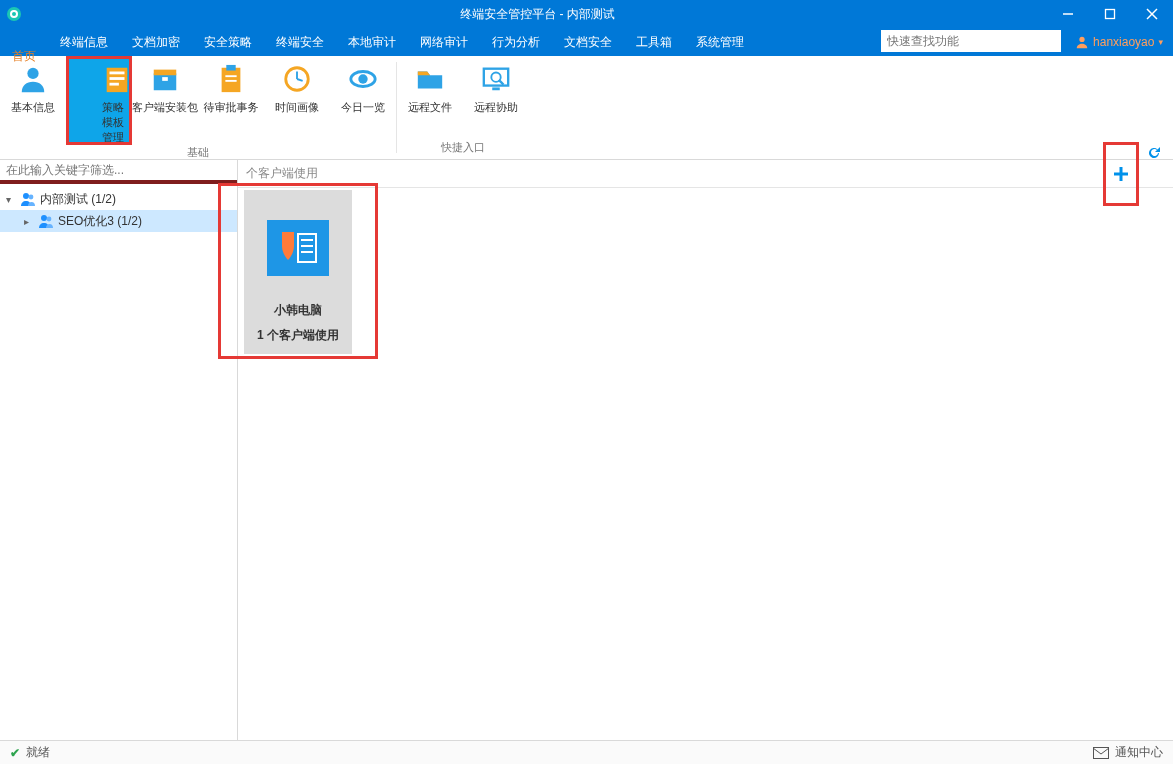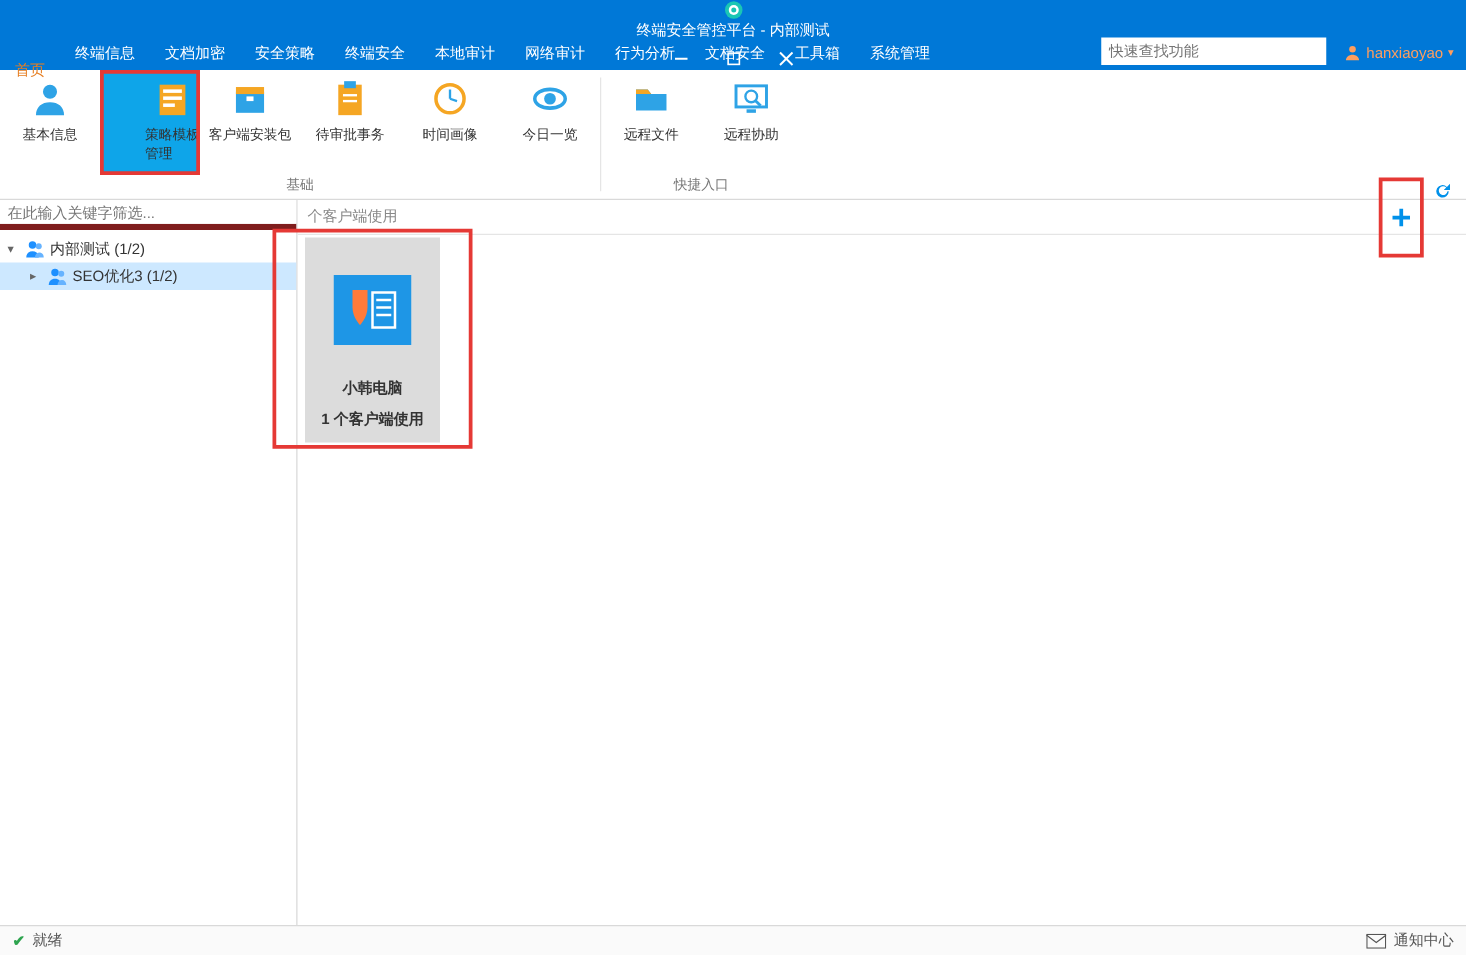--- a/index.html
+++ b/index.html
@@ -1,37 +1,37 @@
 <!DOCTYPE html>
 <html><head>
 <meta charset="utf-8">
 <style>
 * { margin: 0; padding: 0; box-sizing: border-box; font-family: "Microsoft YaHei", sans-serif; }
 body { width: 1173px; height: 764px; background: #fff; overflow: hidden; position: relative; }
 
-.titlebar { height: 28px; background: #0078d7; display: flex; align-items: center; color: #fff; font-size: 12px; flex-direction: column; }
+.titlebar { height: 28px; background: #0078d7; display: flex; align-items: center; color: #fff; font-size: 12px; }
 .titlebar .logo { width: 28px; display: flex; justify-content: center; align-items: center; }
 .titlebar .logo svg { width: 16px; height: 16px; }
 .titlebar .title { flex: 1; text-align: center; }
 .titlebar .winctrls { display: flex; }
 .titlebar .winctrls div { width: 42px; height: 28px; display: flex; justify-content: center; align-items: center; cursor: pointer; }
 
 .menubar { height: 28px; background: #0078d7; display: flex; align-items: stretch; color: #fff; font-size: 12px; }
 .menubar .tab { padding: 0 12px; display: flex; align-items: center; cursor: pointer; }
 .menubar .tab.active { background: #0f172a; color: #e67e22; margin-top: 28px; }
 .menubar .spacer { flex: 1; }
 .menubar .search { width: 180px; margin: 2px 4px; }
 .menubar .search input { width: 100%; height: 22px; border: none; padding: 0 6px; font-size: 12px; background: #fff; color: #be185d; outline: none; }
 .menubar .user { padding: 0 10px; display: flex; align-items: center; color: #ff9e5e; font-size: 12px; gap: 4px; cursor: pointer; }
 
 .ribbon { height: 104px; background: #fff; border-bottom: 1px solid #d9d9d9; display: flex; }
 .ribbon-group { display: flex; flex-direction: column; align-items: center; }
 .ribbon-group .items { display: flex; flex: 1; }
 .ribbon-group .label { font-size: 11px; color: #777; padding-bottom: 4px; }
-.ribbon-item { width: 80px; display: flex; flex-direction: column; align-items: center; justify-content: flex-start; padding-top: 8px; cursor: pointer; font-size: 11px; color: #333; }
+.ribbon-item { width: 66px; display: flex; flex-direction: column; align-items: center; justify-content: flex-start; padding-top: 8px; cursor: pointer; font-size: 11px; color: #333; }
 .ribbon-item .icon { width: 30px; height: 30px; margin-bottom: 6px; }
 .ribbon-item.selected { background: #0ea5e9; padding-left: 36px; }
 .ribbon-item.highlighted { outline: 3px solid #e53935; outline-offset: -3px; }
 .ribbon-sep { width: 1px; background: #e5e5e5; margin: 6px 0; }
 
 .workspace { position: absolute; top: 160px; bottom: 24px; left: 0; right: 0; display: flex; }
 
 .sidebar { width: 238px; border-right: 1px solid #d9d9d9; display: flex; flex-direction: column; }
 .sidebar .filter { height: 24px; border-bottom: 5px solid #7f1d1d; }
 .sidebar .filter input { width: 100%; height: 100%; border: none; padding: 0 6px; font-size: 12px; outline: none; color: #777; }

